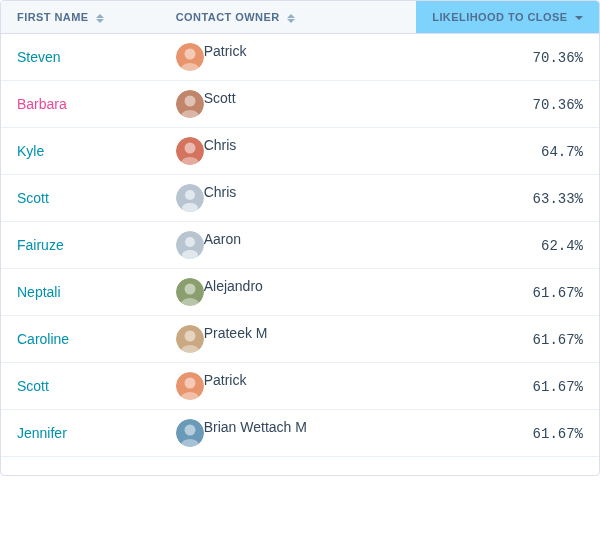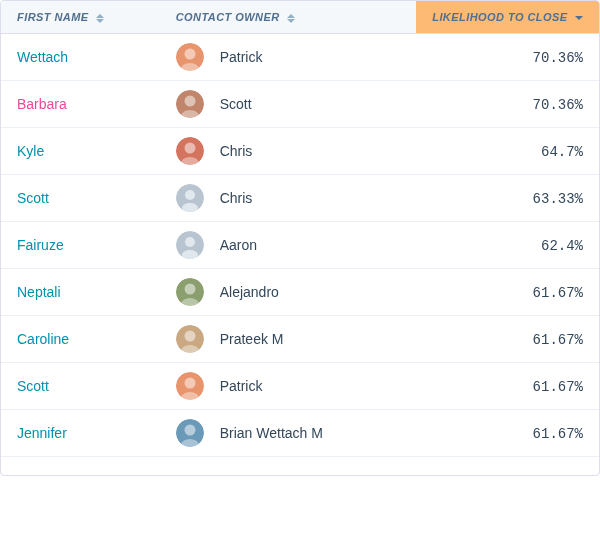--- a/index.html
+++ b/index.html
@@ -17,35 +17,34 @@
       border-radius: 4px;
       overflow: hidden;
     }
     table {
       width: 100%;
       border-collapse: collapse;
     }
     thead tr {
       background: #f5f8fa;
       border-bottom: 1px solid #dde;
-      font-style: italic;
     }
     thead th {
       padding: 10px 16px;
       text-align: left;
       font-size: 11px;
       font-weight: 600;
       color: #516f90;
       letter-spacing: 0.04em;
       text-transform: uppercase;
       white-space: nowrap;
       user-select: none;
     }
     thead th.active {
-      background: #fdba74;
+      background: #7dd3fc;
     }
     .sort-icon {
       display: inline-flex;
       flex-direction: column;
       margin-left: 4px;
       vertical-align: middle;
       gap: 1px;
     }
     .sort-icon span {
       display: block;
@@ -73,22 +72,22 @@
       padding: 9px 16px;
       vertical-align: middle;
       font-size: 14px;
       color: #33475b;
     }
     .col-first { width: 160px; }
     .col-owner { width: 260px; }
     .col-likelihood { width: 160px; text-align: right; }
     .owner-cell {
       display: flex;
-      align-items: center;
-      gap: 16px;
+      align-items: flex-start;
+      gap: 0;
     }
     .avatar {
       width: 28px;
       height: 28px;
       border-radius: 50%;
       overflow: hidden;
       flex-shrink: 0;
       display: flex;
       align-items: center;
       justify-content: center;
@@ -126,21 +125,21 @@
         <th class="col-likelihood active">
           <span>LIKELIHOOD TO CLOSE</span>
           <span class="sort-icon">
             <span class="sort-down-active"></span>
           </span>
         </th>
       </tr>
     </thead>
     <tbody id="table-body">
     <tr>
-          <td class="col-first"><a style="color: rgb(0, 145, 174); text-decoration: none; cursor: pointer;">Wettach</a></td>
+          <td class="col-first"><a style="color: rgb(0, 145, 174); text-decoration: none; cursor: pointer;">Steven</a></td>
           <td class="col-owner">
             <div class="owner-cell">
               <div class="avatar">
                 <svg viewBox="0 0 28 28" width="28" height="28">
     <circle cx="14" cy="14" r="14" fill="#e8956d"></circle>
     <circle cx="14" cy="11" r="5.5" fill="rgba(255,255,255,0.5)"></circle>
     <ellipse cx="14" cy="26" rx="9" ry="6" fill="rgba(255,255,255,0.4)"></ellipse>
   </svg>
               </div>
               <span>Patrick</span>

